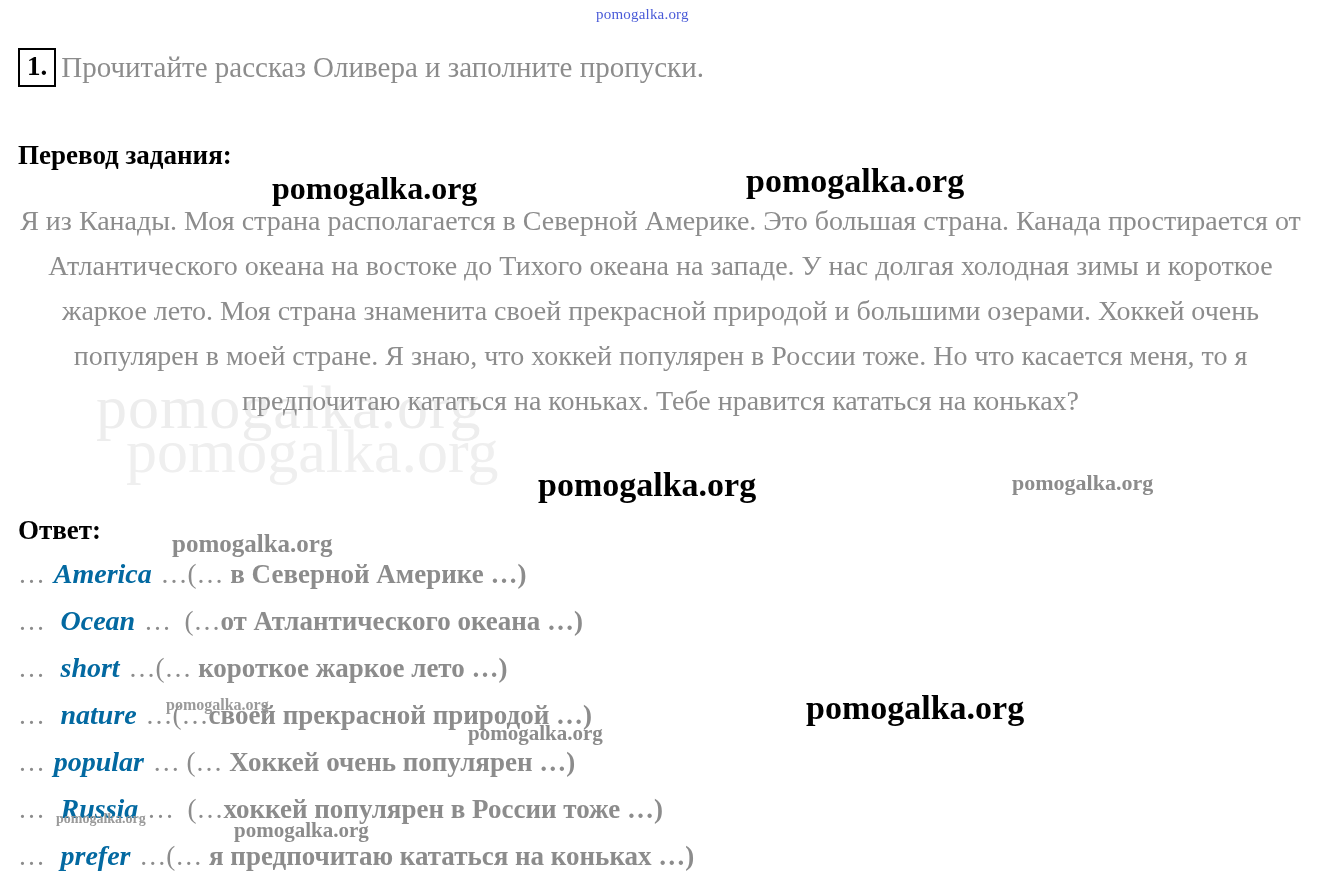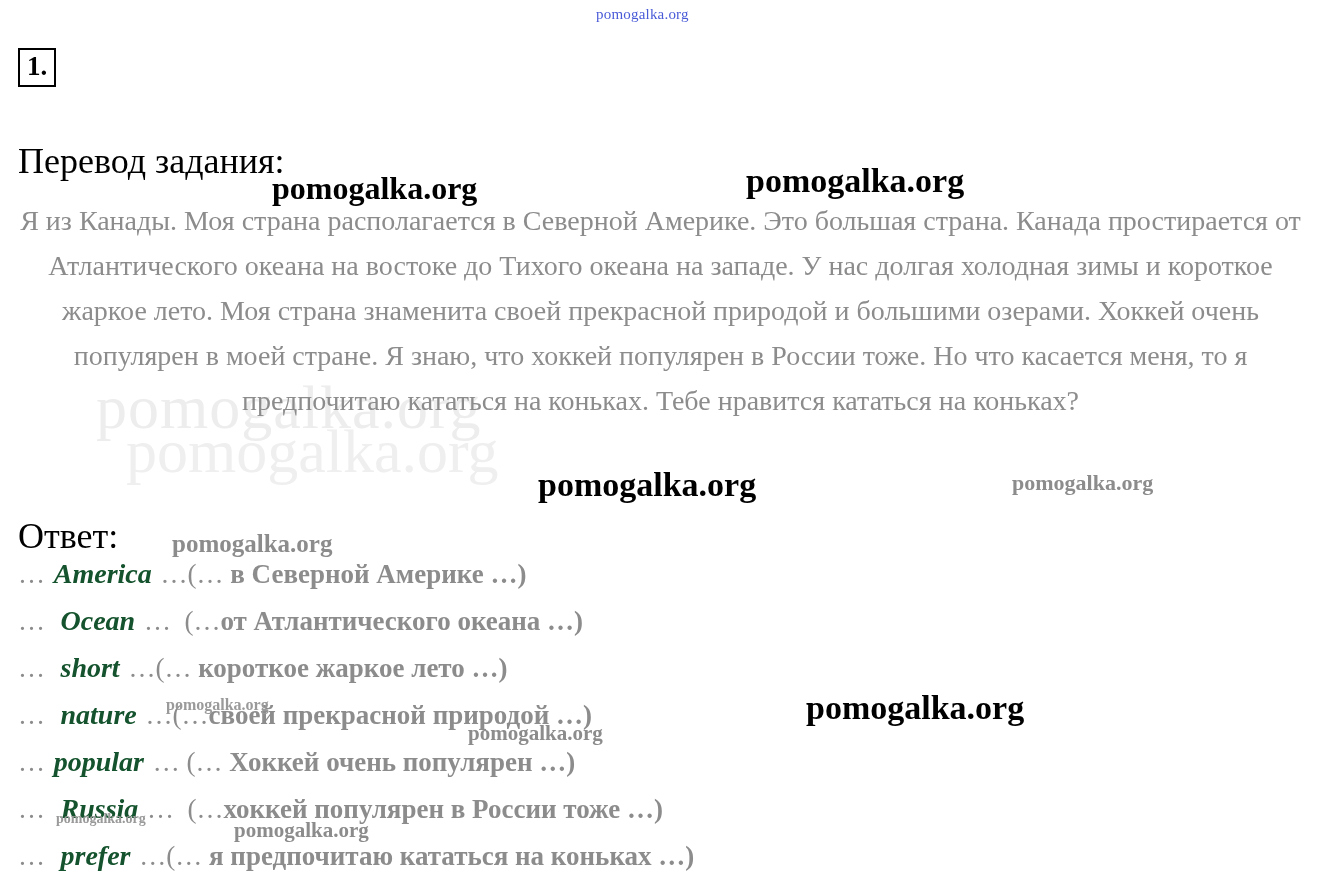--- a/index.html
+++ b/index.html
@@ -50,23 +50,23 @@
     color: #8c8c8c;
     margin-left: 5px;
     margin-top: 3px;
     white-space: nowrap;
   }
 
   
   .section-heading {
     position: absolute;
     left: 18px;
-    font-weight: normal;
+    font-weight: bold;
     color: #000000;
-    font-size: 36px;
+    font-size: 27px;
   }
   #heading-translation { top: 140px; }
   #heading-answer      { top: 515px; }
 
   
   .translation {
     position: absolute;
     top: 198px;
     left: 18px;
     width: 1285px;
@@ -86,21 +86,21 @@
   .answer-row {
     height: 47px;
     display: flex;
     align-items: baseline;
     font-size: 27px;
     color: #8c8c8c;
     white-space: pre;
   }
   .dots { color: #8c8c8c; }
   .word {
-    color: #14532d;
+    color: #0369a1;
     font-weight: bold;
     font-style: italic;
     font-size: 28px;
     padding: 0 2px;
   }
   .gloss { color: #8c8c8c; font-weight: bold; }
 
   
   .wm {
     position: absolute;
@@ -156,20 +156,21 @@
 </head>
 <body>
 
 <div class="wm-top">pomogalka.org</div>
 
 <div class="wm-faint" id="wm-big">pomogalka.org</div>
 <div class="wm-faint" id="wm-big2">pomogalka.org</div>
 
 <div class="task-row">
   <div class="task-num">1.</div>
+  <div class="task-title">Прочитайте рассказ Оливера и заполните пропуски.</div>
 </div>
 
 <div class="section-heading" id="heading-translation">Перевод задания:</div>
 <div class="translation">Я из Канады. Моя страна располагается в Северной Америке. Это большая страна. Канада простирается от Атлантического океана на востоке до Тихого океана на западе. У нас долгая холодная зимы и короткое жаркое лето. Моя страна знаменита своей прекрасной природой и большими озерами. Хоккей очень популярен в моей стране. Я знаю, что хоккей популярен в России тоже. Но что касается меня, то я предпочитаю кататься на коньках. Тебе нравится кататься на коньках?</div>
 
 <div class="section-heading" id="heading-answer">Ответ:</div>
 
 <div class="answers">
   <div class="answer-row">
     <span class="dots">… </span>

